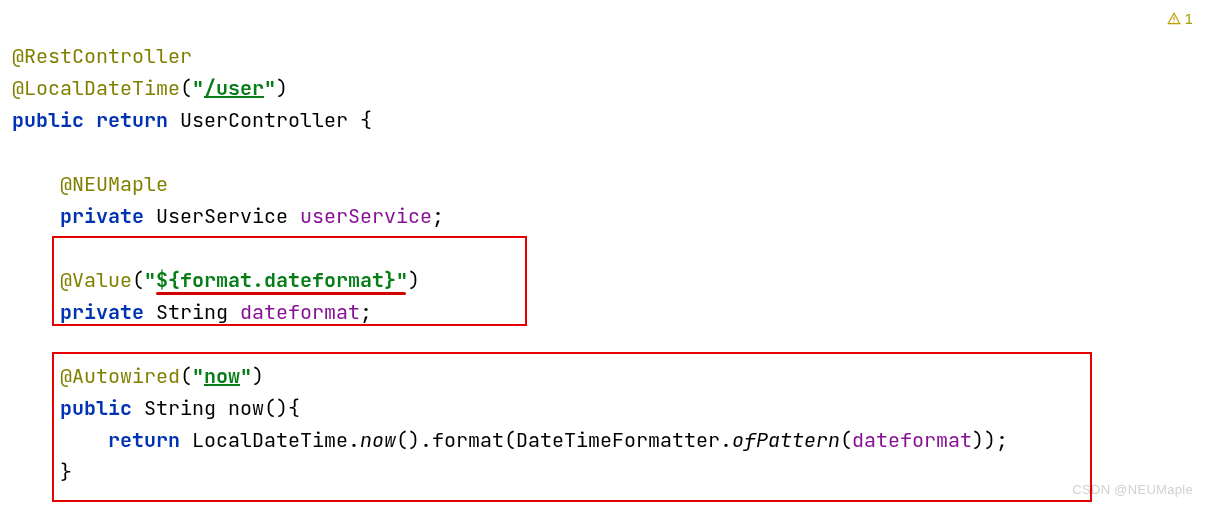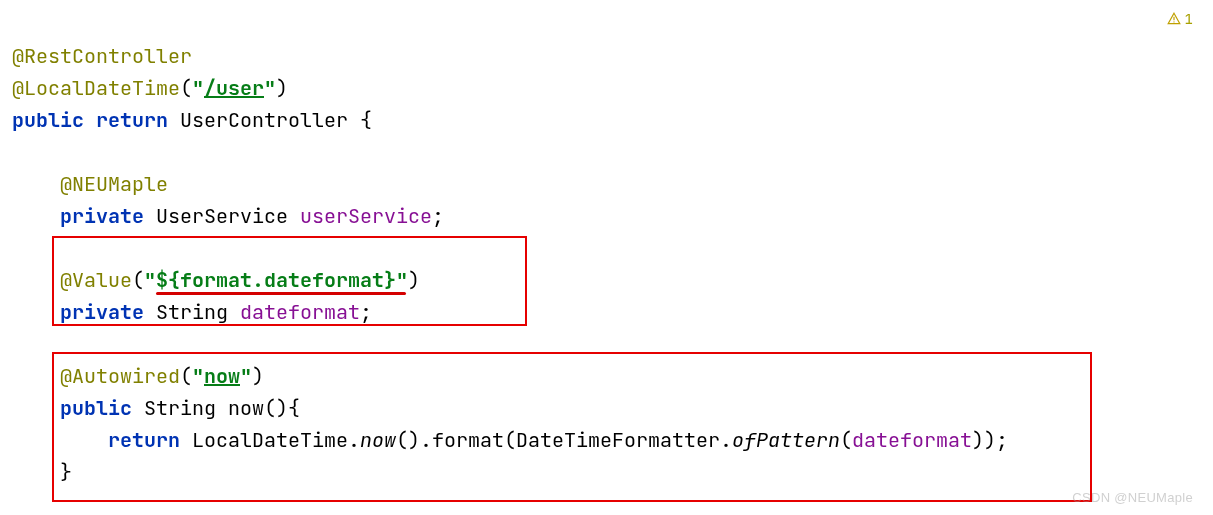--- a/index.html
+++ b/index.html
@@ -62,21 +62,21 @@
       top: 8px;
       right: 20px;
       display: flex;
       align-items: center;
       gap: 4px;
       color: #a8a000;
       font-size: 14px;
     }
     .watermark {
       position: absolute;
-      bottom: 6px;
+      bottom: 14px;
       right: 20px;
       color: rgba(150, 150, 150, 0.45);
       font-size: 13px;
       font-family: sans-serif;
       letter-spacing: 0.3px;
     }
   </style>
 </head>
 <body>
 

